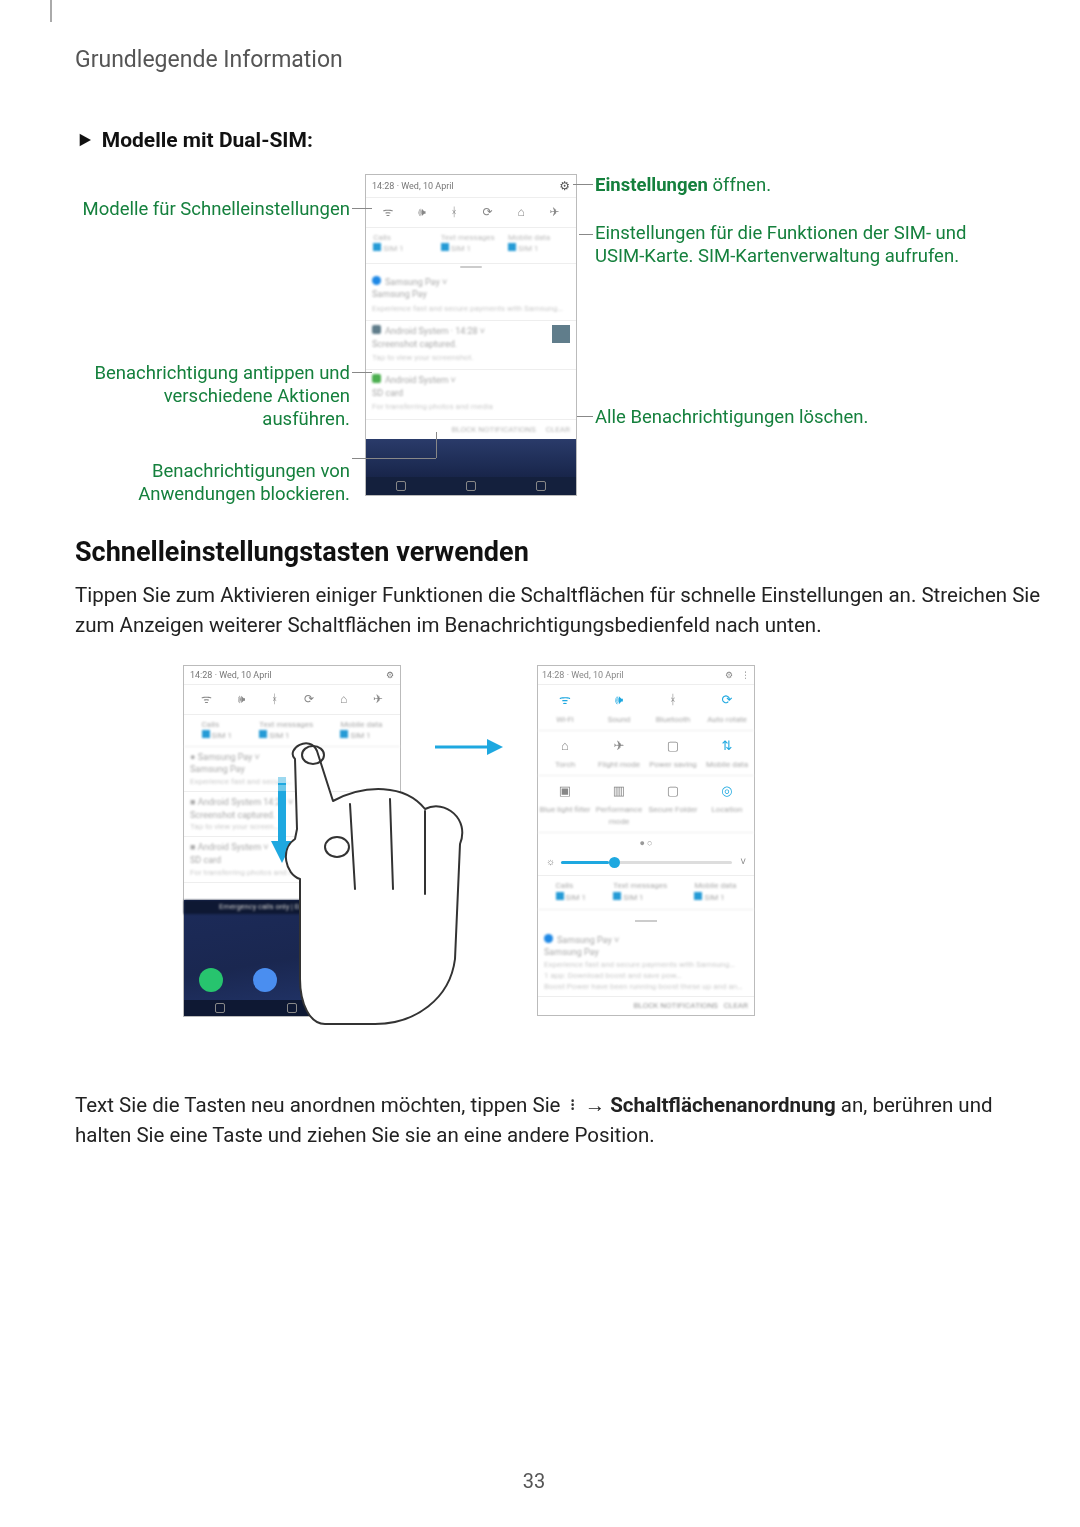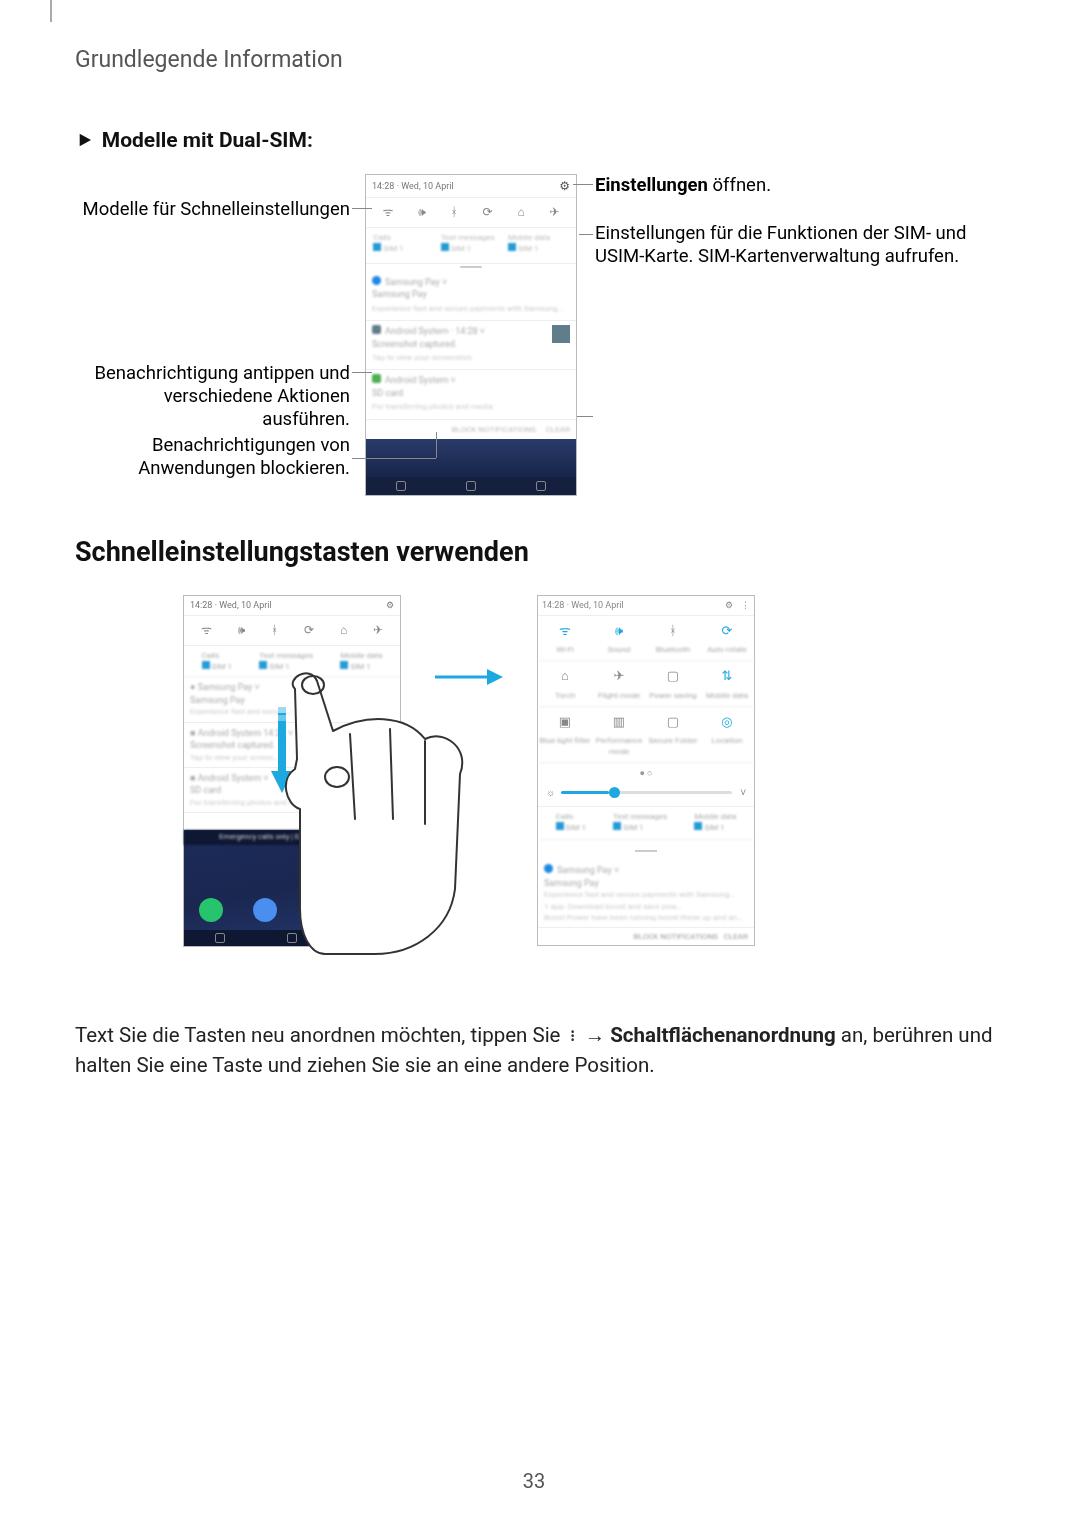--- a/index.html
+++ b/index.html
@@ -78,21 +78,21 @@
   .pp-notif .line2 { color:#ccc; font-size:8px; filter:blur(1.2px); margin-top:2px; }
   .pp-notif .thumb { float:right; width:18px; height:18px; background:#607d8b; margin-left:4px; }
   .pp-block { display:flex; justify-content:flex-end; padding:4px 6px; font-size:8px; color:#bbb; filter:blur(1px); gap:10px; }
   .pp-bottom { display:flex; padding:6px 0; background: linear-gradient(180deg,#2a3b6a,#18254a); }
   .pp-bottom .tile { flex:1; height:26px; margin:0 2px; border-radius:2px; filter:blur(1px); }
   .pp-nav { display:flex; justify-content:space-around; background:#14203d; padding:4px 0; }
   .pp-nav span { width:10px; height:10px; border:1px solid #888; border-radius:2px; }
 
   
   .callout-l, .callout-r {
-    position:absolute; font-size:18.5px; color:#000000;
+    position:absolute; font-size:18.5px; color:#15803d;
   }
   .callout-l { text-align:right; }
   .callout-l .lbl, .callout-r .lbl { display:block; line-height:1.25; }
 
   .lead-line { position:absolute; height:1px; background:#888; }
   .lead-line.v { width:1px; height:auto; }
 
   
   .h2 {
     font-size: 27px;
@@ -258,41 +258,45 @@
       <div class="callout-l" style="left:0; top:24px; width:275px;">
         <span class="lbl">Modelle für Schnelleinstellungen</span>
       </div>
       <div class="lead-line" style="left:277px; top:34px; width:20px;"></div>
 
       <div class="callout-l" style="left:0; top:188px; width:275px;">
         <span class="lbl">Benachrichtigung antippen und verschiedene Aktionen ausführen.</span>
       </div>
       <div class="lead-line" style="left:277px; top:198px; width:20px;"></div>
 
-      <div class="callout-l" style="left:0; top:260px; width:275px;">
+      <div class="callout-l" style="left:0; top:286px; width:275px;">
         <span class="lbl">Benachrichtigungen von Anwendungen blockieren.</span>
       </div>
       <div class="lead-line" style="left:277px; top:284px; width:84px;"></div>
       <div class="lead-line v" style="left:361px; top:258px; height:26px;"></div>
 
       <div class="callout-r" style="left:520px; top:0px; width:365px;">
         <span class="lbl"><b>Einstellungen</b><span> öffnen.</span></span>
       </div>
       <div class="lead-line" style="left:498px; top:10px; width:20px;"></div>
 
       <div class="callout-r" style="left:520px; top:48px; width:380px;">
         <span class="lbl">Einstellungen für die Funktionen der SIM- und USIM-Karte. SIM-Kartenverwaltung aufrufen.</span>
       </div>
       <div class="lead-line" style="left:504px; top:60px; width:14px;"></div>
 
+      <div class="callout-r" style="left:520px; top:232px; width:365px;">
+        <span class="lbl">Alle Benachrichtigungen löschen.</span>
+      </div>
       <div class="lead-line" style="left:502px; top:242px; width:16px;"></div>
 
     </div>
 
     <div class="h2">Schnelleinstellungstasten verwenden</div>
+    <p class="body-p">Tippen Sie zum Aktivieren einiger Funktionen die Schaltflächen für schnelle Einstellungen an. Streichen Sie zum Anzeigen weiterer Schaltflächen im Benachrichtigungsbedienfeld nach unten.</p>
 
     <div class="gesture-row">
 
       <div class="phone-left">
         <div class="pl-status">
             <span>14:28 · Wed, 10 April</span>
             <span>⚙</span>
           </div>
         <div class="pl-qs">
           <span>ᯤ</span>

